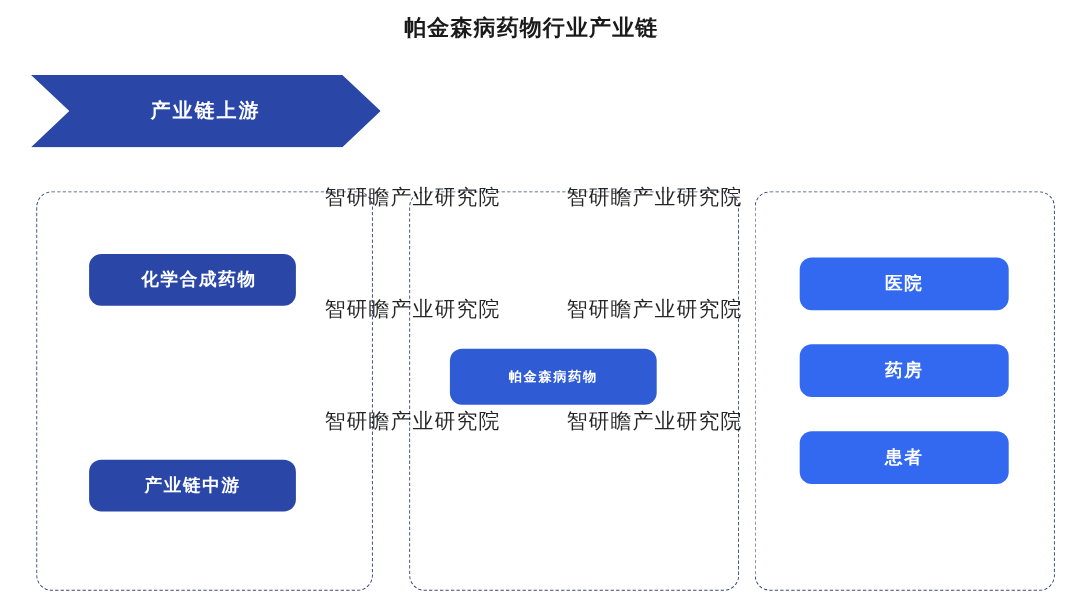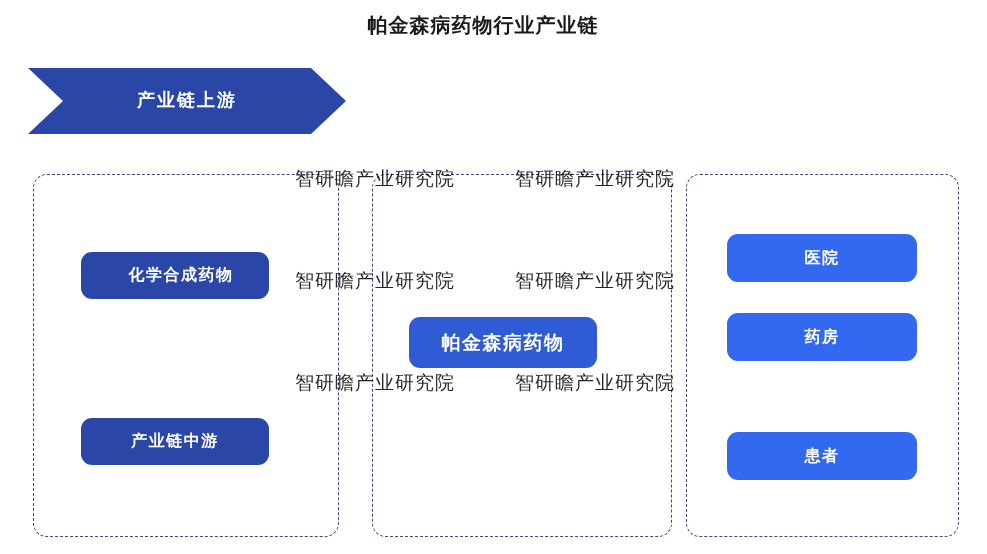--- a/index.html
+++ b/index.html
@@ -60,32 +60,32 @@
 
   
   .node{
     position:absolute;z-index:4;
     display:flex;align-items:center;justify-content:center;
     border-radius:11px;
     color:#ffffff;font-weight:bold;letter-spacing:1.5px;
     box-sizing:border-box;
   }
   .node-up{background:#2a47a8;font-size:16px;left:81px;width:188px;height:47px;}
-  .n-up-0{top:252px;padding-left:12px;}
+  .n-up-0{top:231px;padding-left:12px;}
   .n-up-1{top:418px;}
 
   .node-mid{
-    background:#2f5cd4;font-size:19px;
+    background:#2f5cd4;font-size:12px;
     left:409px;width:188px;height:51px;top:317px;
   }
 
   .node-down{background:#3369f0;font-size:16px;left:727px;width:190px;height:48px;}
   .n-dn-0{top:234px;}
   .n-dn-1{top:313px;}
-  .n-dn-2{top:392px;margin-top:40px;}
+  .n-dn-2{top:392px;}
 </style>
 </head>
 <body>
 
 <div id="page-title">帕金森病药物行业产业链</div>
 
 <div class="wm-layer">
   <div class="wm" style="left:295px;top:166px;">智研瞻产业研究院</div>
   <div class="wm" style="left:515px;top:166px;">智研瞻产业研究院</div>
   <div class="wm" style="left:295px;top:268px;">智研瞻产业研究院</div>

